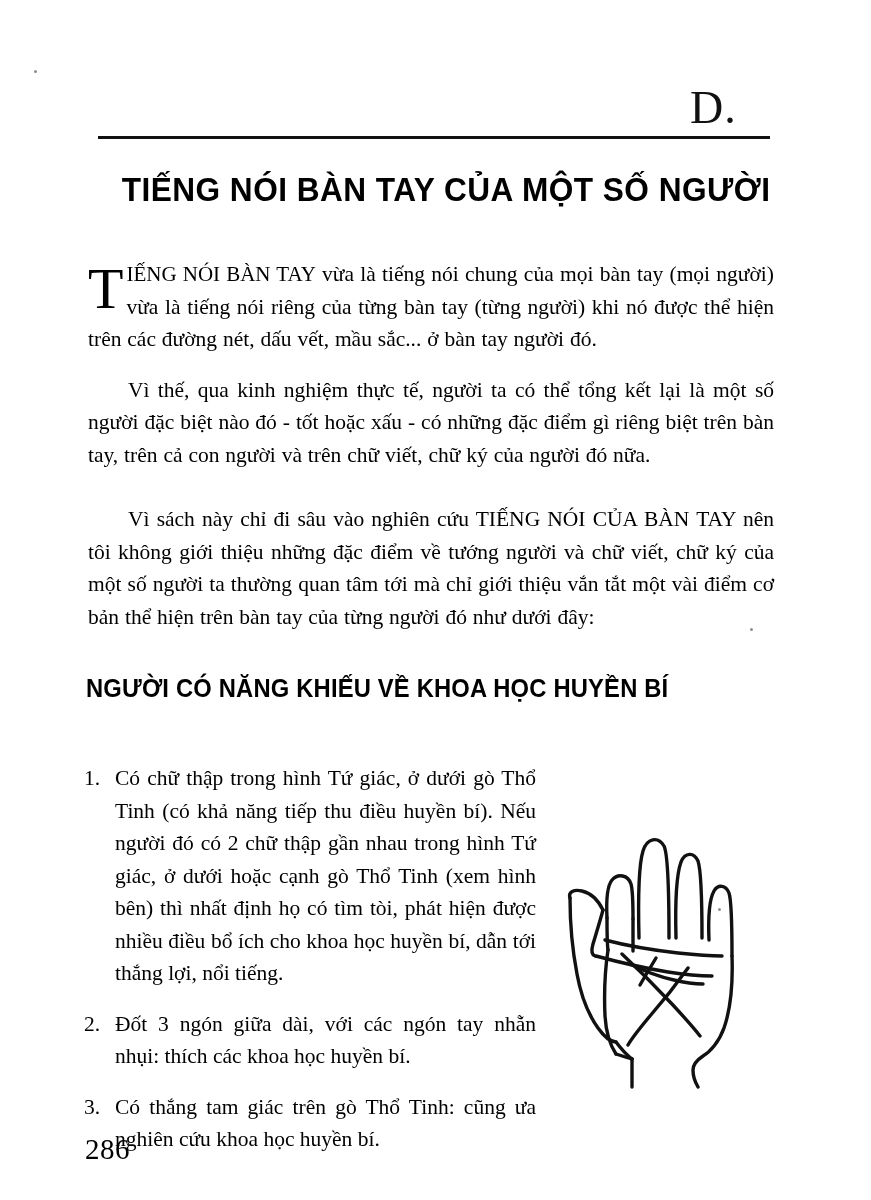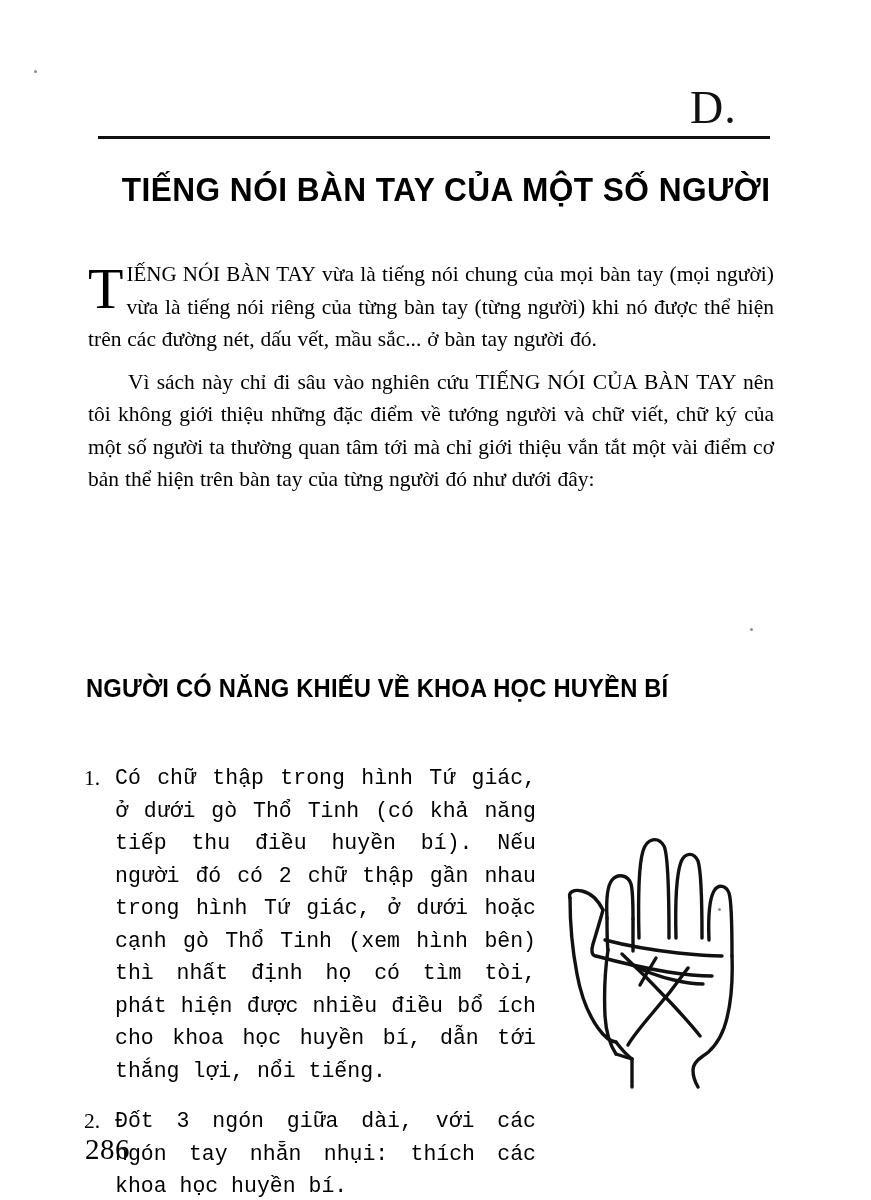--- a/index.html
+++ b/index.html
@@ -135,21 +135,20 @@
   }
   .num-item .marker {
     position: absolute;
     left: 0;
     top: 0;
     font-size: 21.5px;
     line-height: 32.5px;
   }
   .num-item .txt {
     display: block;
-    font-family: Liberation Mono, monospace;
   }
 
   
   .hand-figure {
     position: absolute;
     left: 560px;
     top: 788px;
     width: 220px;
     height: 305px;
   }
@@ -183,22 +182,23 @@
   <div class="head-rule"></div>
 
   <h1 class="page-title">TIẾNG NÓI BÀN TAY CỦA MỘT SỐ NGƯỜI</h1>
 
   <div class="col" style="top:258px;">
 
     <p class="body first dropcap-para">
       <span class="dropcap">T</span><span class="smallcaps-run">IẾNG NÓI BÀN TAY</span><span> vừa là tiếng nói chung của mọi bàn tay (mọi người) vừa là tiếng nói riêng của từng bàn tay (từng người) khi nó được thể hiện trên các đường nét, dấu vết, mầu sắc... ở bàn tay người đó.</span>
     </p>
 
-
-    <p class="body" style="margin-top:10px;">Vì sách này chỉ đi sâu vào nghiên cứu TIẾNG NÓI CỦA BÀN TAY nên tôi không giới thiệu những đặc điểm về tướng người và chữ viết, chữ ký của một số người ta thường quan tâm tới mà chỉ giới thiệu vắn tắt một vài điểm cơ bản thể hiện trên bàn tay của từng người đó như dưới đây:</p>
+    <p class="body" style="margin-top:18px;">Vì thế, qua kinh nghiệm thực tế, người ta có thể tổng kết lại là một số người đặc biệt nào đó - tốt hoặc xấu - có những đặc điểm gì riêng biệt trên bàn tay, trên cả con người và trên chữ viết, chữ ký của người đó nữa.</p>
+
+    <p class="body" style="margin-top:32px;">Vì sách này chỉ đi sâu vào nghiên cứu TIẾNG NÓI CỦA BÀN TAY nên tôi không giới thiệu những đặc điểm về tướng người và chữ viết, chữ ký của một số người ta thường quan tâm tới mà chỉ giới thiệu vắn tắt một vài điểm cơ bản thể hiện trên bàn tay của từng người đó như dưới đây:</p>
   </div>
 
   <h2 class="section-heading" style="top:652px;">NGƯỜI CÓ NĂNG KHIẾU VỀ KHOA HỌC HUYỀN BÍ</h2>
 
 
   <div class="num-list" style="top:762px;">
 
     <div class="num-item">
       <span class="marker">1.</span>
       <span class="txt">Có chữ thập trong hình Tứ giác, ở dưới gò Thổ Tinh (có khả năng tiếp thu điều huyền bí). Nếu người đó có 2 chữ thập gần nhau trong hình Tứ giác, ở dưới hoặc cạnh gò Thổ Tinh (xem hình bên) thì nhất định họ có tìm tòi, phát hiện được nhiều điều bổ ích cho khoa học huyền bí, dẫn tới thắng lợi, nổi tiếng.</span>

